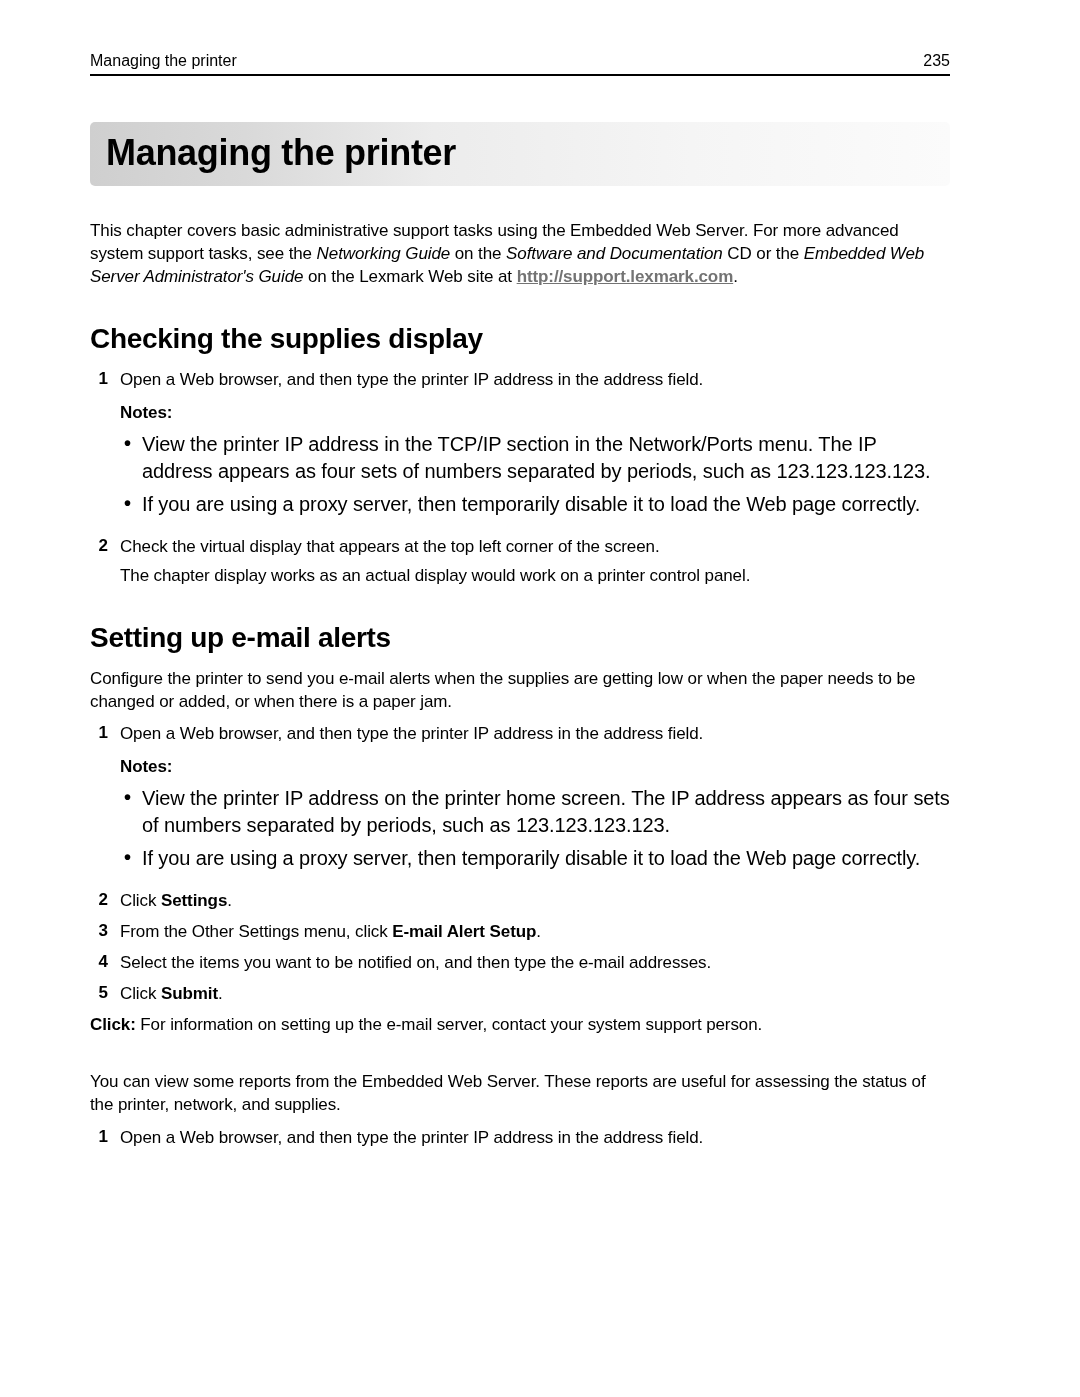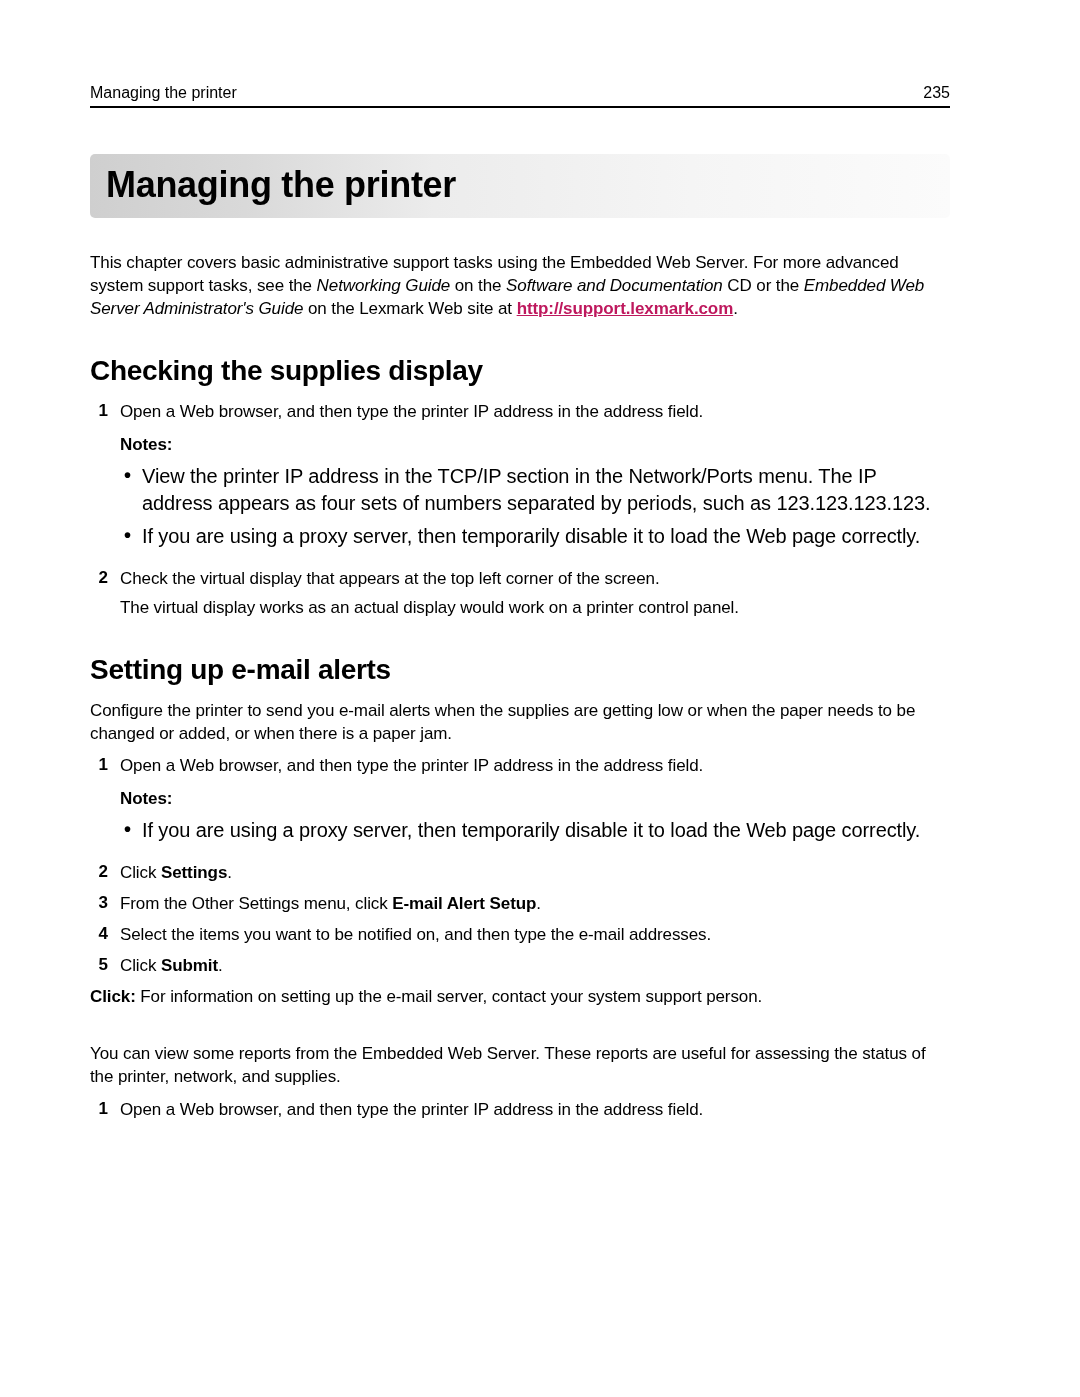--- a/index.html
+++ b/index.html
@@ -5,21 +5,21 @@
   body {
     margin: 0;
     padding: 0;
     background: #fff;
     font-family: "Segoe UI", "Helvetica Neue", Arial, sans-serif;
     color: #000;
   }
   .page {
     width: 1040px;
     min-height: 1397px;
-    padding: 84px 90px 60px 90px;
+    padding: 52px 90px 60px 90px;
     box-sizing: border-box;
     border-radius: 6px;
   }
   .running-head {
     display: flex;
     justify-content: space-between;
     font-size: 16px;
     color: #000;
     border-bottom: 2px solid #000;
     padding-bottom: 4px;
@@ -48,21 +48,21 @@
   }
   .body-text {
     font-size: 17px;
     line-height: 1.35;
     margin: 0 0 10px 0;
     letter-spacing: -0.1px;
   }
   .ital { font-style: italic; }
   .bold { font-weight: 700; }
   a.link {
-    color: #be185d;
+    color: #737373;
     text-decoration: underline;
     font-weight: 700;
   }
   ol.steps {
     list-style: none;
     margin: 0;
     padding: 0;
   }
   ol.steps > li {
     display: flex;
@@ -142,36 +142,37 @@
           <ul class="bullets">
             <li>View the printer IP address in the TCP/IP section in the Network/Ports menu. The IP address appears as four sets of numbers separated by periods, such as 123.123.123.123.</li>
             <li>If you are using a proxy server, then temporarily disable it to load the Web page correctly.</li>
           </ul>
         </div>
       </li>
       <li>
         <div class="step-num">2</div>
         <div class="step-body">
           <span>Check the virtual display that appears at the top left corner of the screen.</span>
-          <div class="sub-para">The virtual display works as an actual display would work on a printer control panel.</div>
+          <div class="sub-para">The chapter display works as an actual display would work on a printer control panel.</div>
         </div>
       </li>
     </ol>
   </div>
 
   <div class="section">
     <h2>Setting up e‑mail alerts</h2>
     <p class="body-text">Configure the printer to send you e‑mail alerts when the supplies are getting low or when the paper needs to be changed or added, or when there is a paper jam.</p>
     <ol class="steps">
       <li>
         <div class="step-num">1</div>
         <div class="step-body">
           <span>Open a Web browser, and then type the printer IP address in the address field.</span>
           <div class="notes-label">Notes:</div>
           <ul class="bullets">
+            <li>View the printer IP address on the printer home screen. The IP address appears as four sets of numbers separated by periods, such as 123.123.123.123.</li>
             <li>If you are using a proxy server, then temporarily disable it to load the Web page correctly.</li>
           </ul>
         </div>
       </li>
       <li>
         <div class="step-num">2</div>
         <div class="step-body">
           <span>Click </span><span class="bold">Settings</span><span>.</span>
         </div>
       </li>

